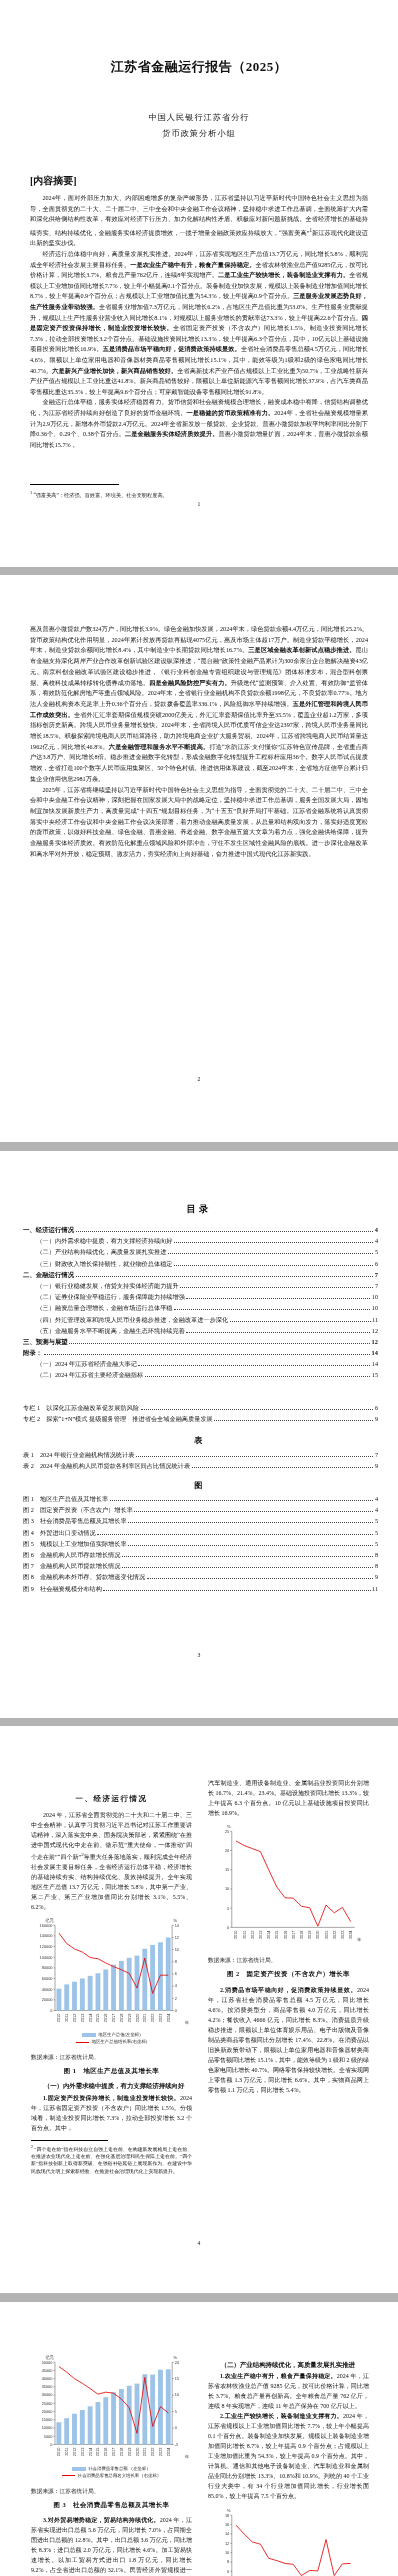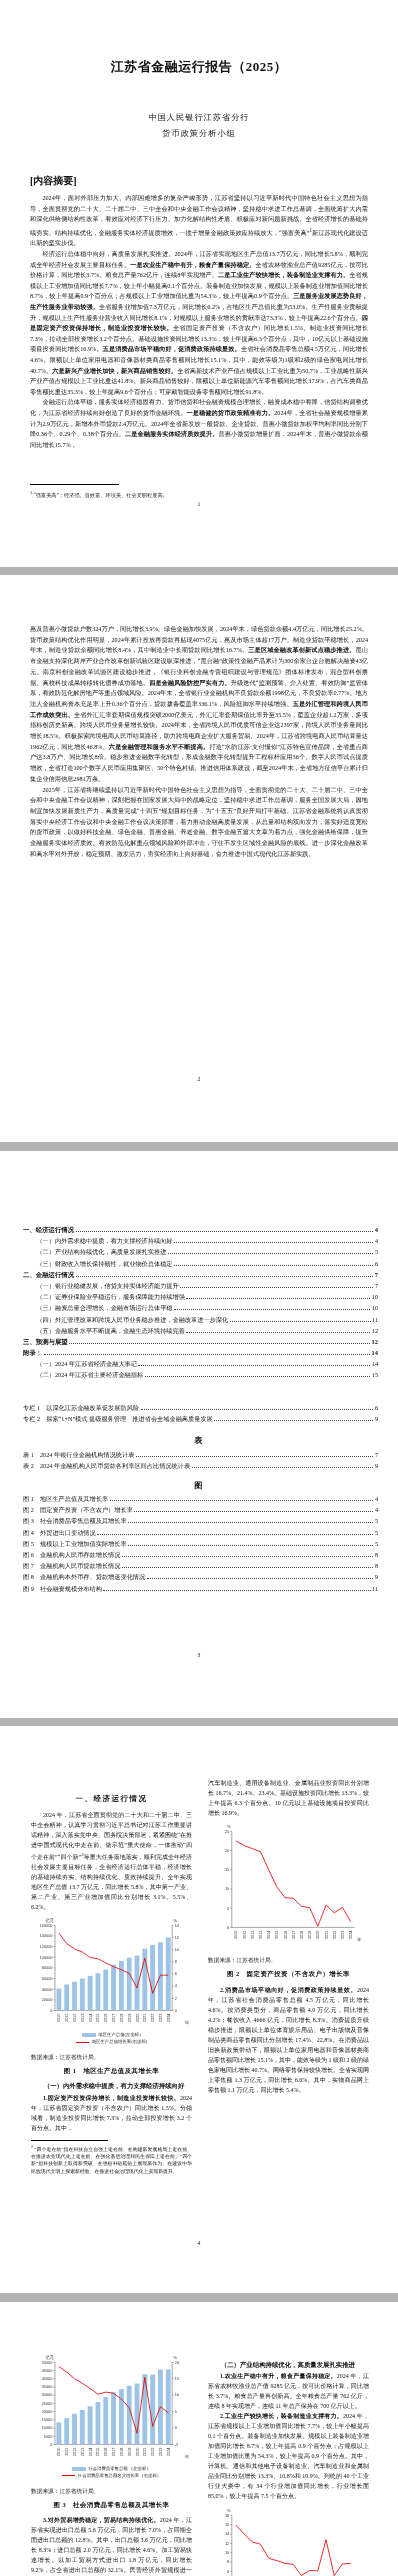--- a/index.html
+++ b/index.html
@@ -73,20 +73,21 @@
 
   <section class="page" style="top:575px">
     <div class="abspos bodytext">
         <div class="para noind"><span>惠及普惠小微贷款户数324万户，同比增长3.9%。绿色金融加快发展，2024年末，绿色贷款余额4.4万亿元，同比增长25.2%。货币政策结构优化作用明显，2024年累计投放再贷款再贴现4075亿元，惠及市场主体超17万户。制造业贷款平稳增长，2024年末，制造业贷款余额同比增长8.4%，其中制造业中长期贷款同比增长16.7%。</span><b>三是区域金融改革创新试点稳步推进。</b><span>昆山市金融支持深化两岸产业合作改革创新试验区建设纵深推进，“昆台融”政策性金融产品累计为300余家台企台胞解决融资43亿元。南京科创金融改革试验区建设稳步推进，《银行业科创金融专营组织建设与管理规范》团体标准发布，混合型科创票据、高校科技成果转移转化债券成功落地。</span><b>四是金融风险防控严实有力。</b><span>升级迭代“监测预警、介入处置、有效防御”监管体系，有效防范化解房地产等重点领域风险。2024年末，全省银行业金融机构不良贷款余额1998亿元，不良贷款率0.77%。地方法人金融机构资本充足率上升0.36个百分点，贷款拨备覆盖率336.1%，风险抵御水平持续增强。</span><b>五是外汇管理和跨境人民币工作成效突出。</b><span>全省外汇汇率套期保值规模突破2000亿美元，外汇汇率套期保值比率升至35.5%，覆盖企业超1.2万家，多项指标创历史新高。跨境人民币业务量增长较快。2024年末，全省跨境人民币优质可信企业达2397家，跨境人民币业务量同比增长18.5%。积极探索跨境电商人民币结算路径，助力跨境电商企业扩大服务贸易。2024年，江苏省跨境电商人民币结算量达1962亿元，同比增长46.8%。</span><b>六是金融管理和服务水平不断提高。</b><span>打造“水韵江苏·支付懂你”江苏特色宣传品牌，全省重点商户达3.8万户、同比增长8倍。稳步推进金融数字化转型，形成金融数字化转型提升工程标杆应用36个。数字人民币试点提质增效，全省打造100个数字人民币应用集聚区、50个特色村镇。推进信用体系建设，截至2024年末，全省地方征信平台累计归集企业信用信息2981万条。</span></div>
         <div class="para"><span>2025年，江苏省将继续坚持以习近平新时代中国特色社会主义思想为指导，全面贯彻党的二十大、二十届二中、三中全会和中央金融工作会议精神，深刻把握在国家发展大局中的战略定位，坚持稳中求进工作总基调，服务全国发展大局，因地制宜加快发展新质生产力，高质量完成“十四五”规划目标任务，为“十五五”良好开局打牢基础。江苏省金融系统将认真贯彻落实中央经济工作会议和中央金融工作会议决策部署，着力推动金融高质量发展，从总量和结构双向发力，落实好适度宽松的货币政策，以做好科技金融、绿色金融、普惠金融、养老金融、数字金融五篇大文章为着力点，强化金融供给保障，提升金融服务实体经济质效。有效防范化解重点领域风险和外部冲击，守住不发生区域性金融风险的底线。进一步深化金融改革和高水平对外开放，稳定预期、激发活力，夯实经济向上向好基础，奋力推进中国式现代化江苏新实践。</span></div>
       </div>
     <div class="abspos pagenum">2</div>
   </section>
 
   <section class="page" style="top:1151px">
+    <div class="abspos toc-title">目录</div>
     <div class="abspos toc-list" style="top:75px">
         <div class="toc-row b">
           <span class="toc-label">一、经济运行情况</span>
           <span class="toc-dots"></span>
           <span class="toc-page">4</span>
         </div>
         <div class="toc-row lvl2">
           <span class="toc-label">（一）内外需求稳中提质，有力支撑经济持续向好</span>
           <span class="toc-dots"></span>
           <span class="toc-page">4</span>

